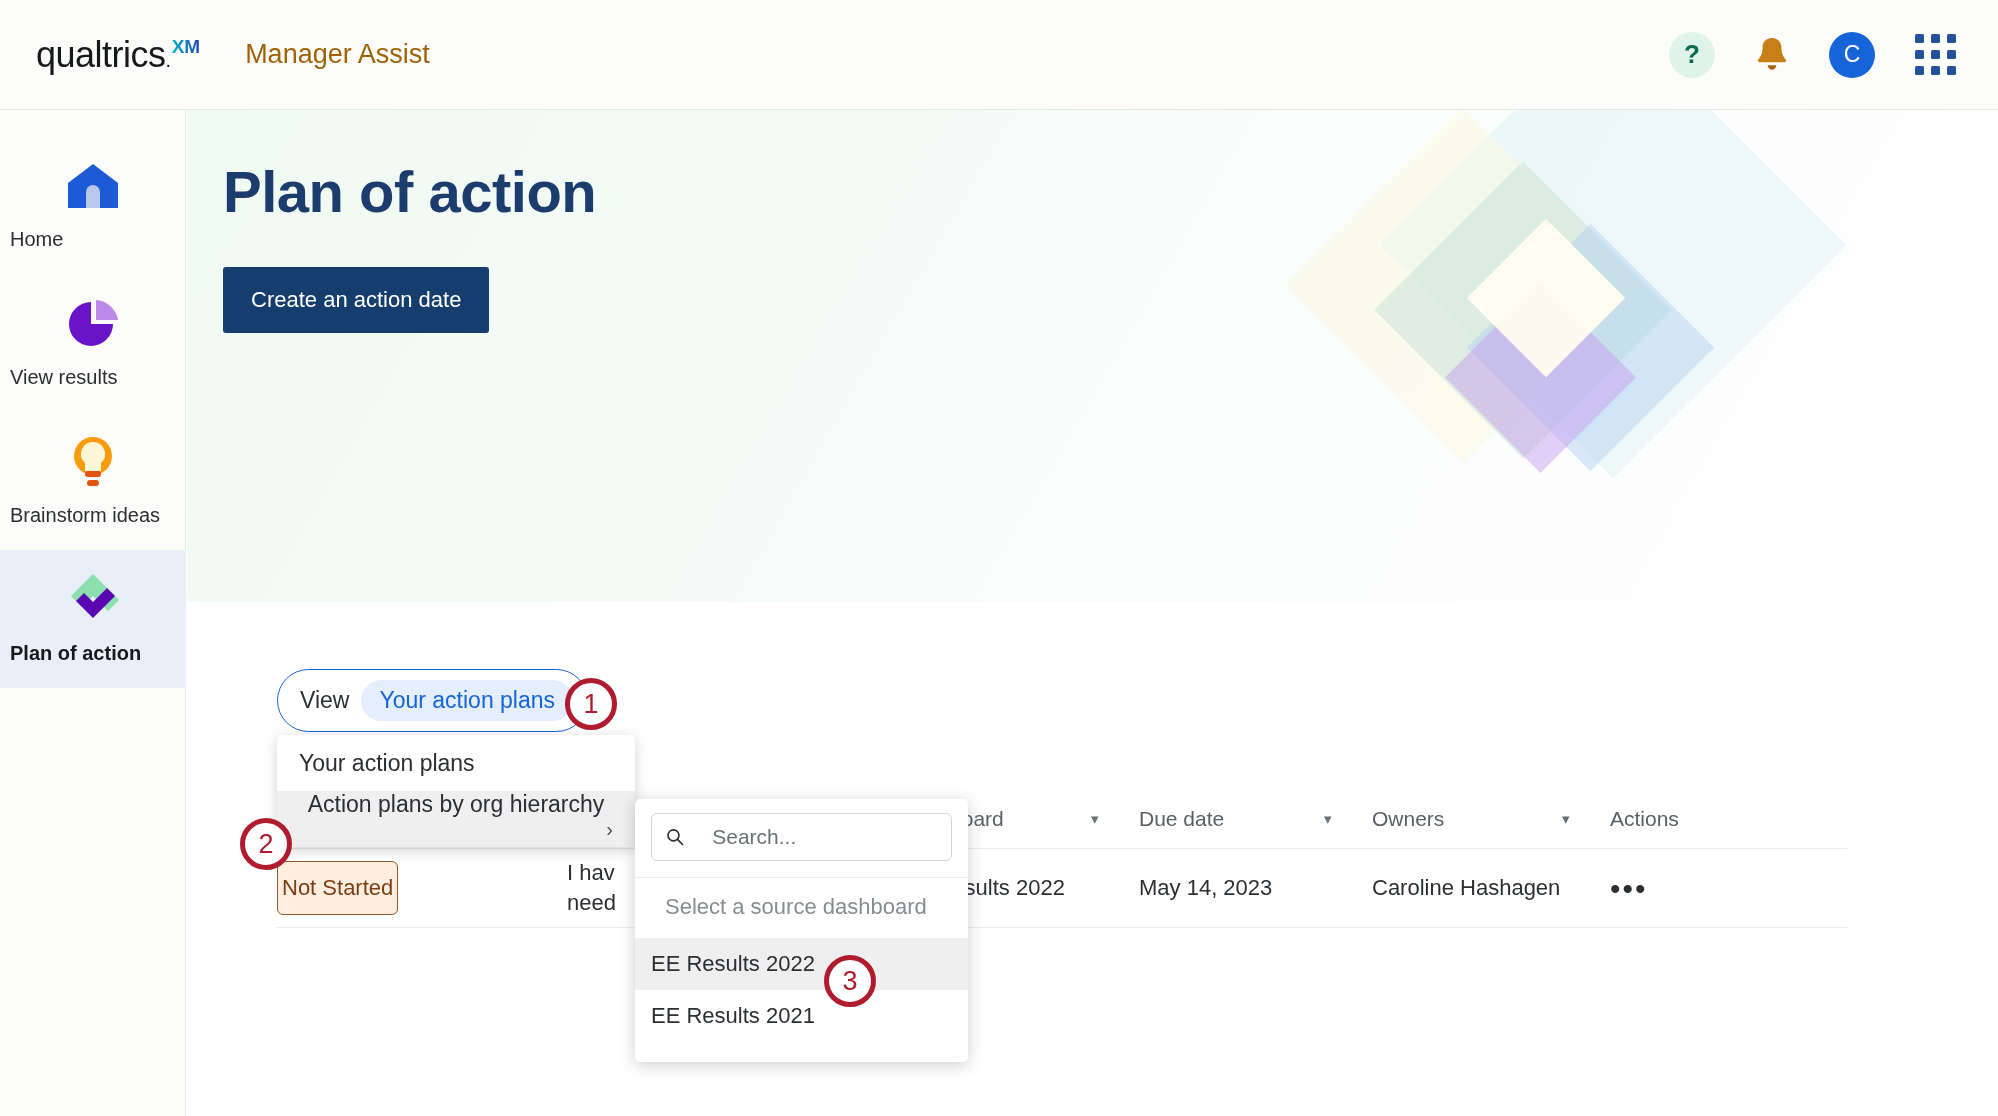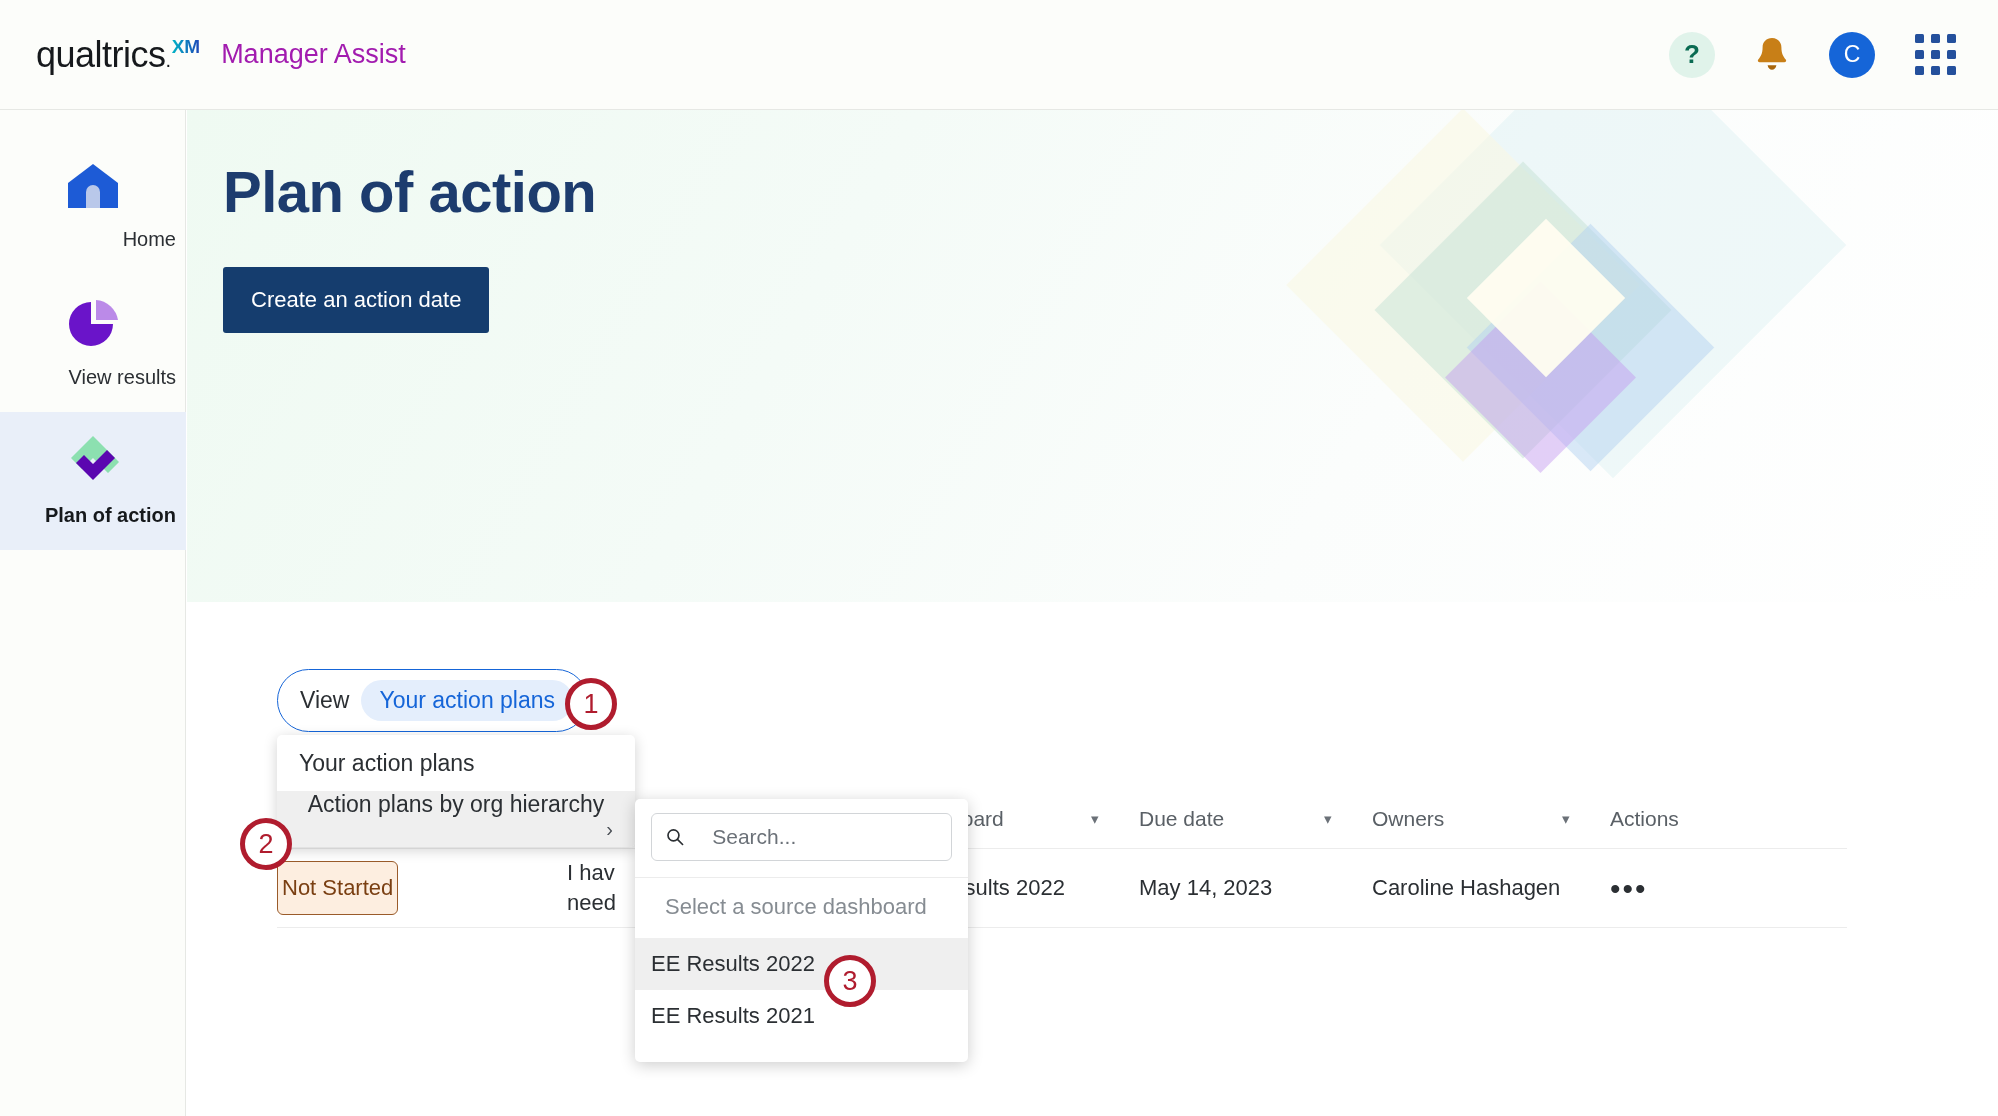--- a/index.html
+++ b/index.html
@@ -24,21 +24,21 @@
     font-family: "Liberation Sans", sans-serif;
   }
   .brand-logo .dot { font-size: 20px; }
   .brand-xm {
     font-size: 19px; font-weight: 700; margin-left: 1px;
     background: linear-gradient(90deg, #00b4c5 0%, #1e45b8 100%);
     -webkit-background-clip: text; background-clip: text; color: transparent;
     position: relative; top: -14px;
   }
   .app-title {
-    margin-left: 21px; font-size: 27px; color: #a21caf; font-weight: 400;
+    margin-left: 45px; font-size: 27px; color: #a16207; font-weight: 400;
   }
   .topbar-right {
     margin-left: auto; margin-right: 42px; display: flex; align-items: center; gap: 40px;
   }
   .help-btn {
     width: 46px; height: 46px; border-radius: 50%;
     background: #e0f3ea; display: flex; align-items: center; justify-content: center;
     color: #0a6b52; font-size: 26px; font-weight: 700; cursor: pointer;
   }
   .bell-icon { width: 34px; height: 38px; display: block; }
@@ -53,21 +53,21 @@
   }
   .grid-icon i { background: #24509c; border-radius: 1.5px; display: block; }
 
   
   .sidebar {
     position: absolute; top: 110px; left: 0; width: 186px; height: 1006px;
     background: #fcfdfa; border-right: 1px solid #e6e8e4;
     padding-top: 26px;
   }
   .nav-item {
-    width: 186px; padding: 20px 10px 22px; text-align: right; cursor: pointer;
+    width: 186px; padding: 20px 10px 22px; text-align: left; cursor: pointer;
   }
   .nav-item.active { background: #e9eff9; }
   .nav-icon { height: 60px; display: flex; align-items: center; justify-content: center; }
   .nav-label {
     margin-top: 10px; font-size: 20px; color: #2b2f33; line-height: 1.3;
   }
   .nav-item.active .nav-label { font-weight: 700; color: #16191c; }
 
   
   .hero {
@@ -224,20 +224,31 @@
     <div class="nav-item">
       <div class="nav-icon">
         <svg width="56" height="56" viewBox="0 0 56 56">
           <path d="M26 6 A22 22 0 1 0 48 28 L26 28 Z" fill="#6a14c9"></path>
           <path d="M31 4 A24 24 0 0 1 53 24 L31 24 Z" fill="#bb8ae8"></path>
         </svg>
       </div>
       <div class="nav-label">View results</div>
     </div>
 
+    <div class="nav-item">
+      <div class="nav-icon">
+        <svg width="48" height="56" viewBox="0 0 48 56">
+          <circle cx="24" cy="22" r="19" fill="#f89c0e"></circle>
+          <path d="M24 8 a12 12 0 0 1 8 21 l0 8 -16 0 0-8 a12 12 0 0 1 8-21z" fill="#fff6d8"></path>
+          <rect x="16" y="37" width="16" height="6" rx="3" fill="#e25508"></rect>
+          <rect x="18" y="46" width="12" height="6" rx="3" fill="#e25508"></rect>
+        </svg>
+      </div>
+      <div class="nav-label">Brainstorm ideas</div>
+    </div>
 
     <div class="nav-item active">
       <div class="nav-icon">
         <svg width="60" height="60" viewBox="0 0 60 60">
           <path d="M30 4 L56 30 L45 41 L30 26 L19 37 L8 26 Z" fill="#8ce0b0"></path>
           <path d="M8 26 L19 37 L30 48 L56 22 L45 11 L30 26 L19 15 Z" fill="none"></path>
           <path d="M13 31 L30 48 L52 26 L44 18 L30 32 L21 23 Z" fill="#5b06b0"></path>
         </svg>
       </div>
       <div class="nav-label">Plan of action</div>

